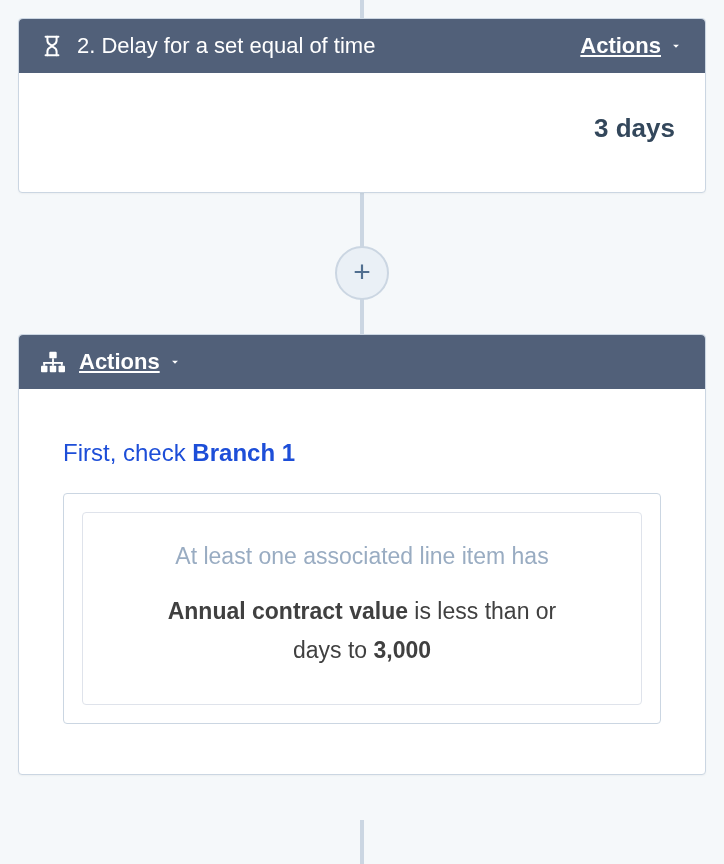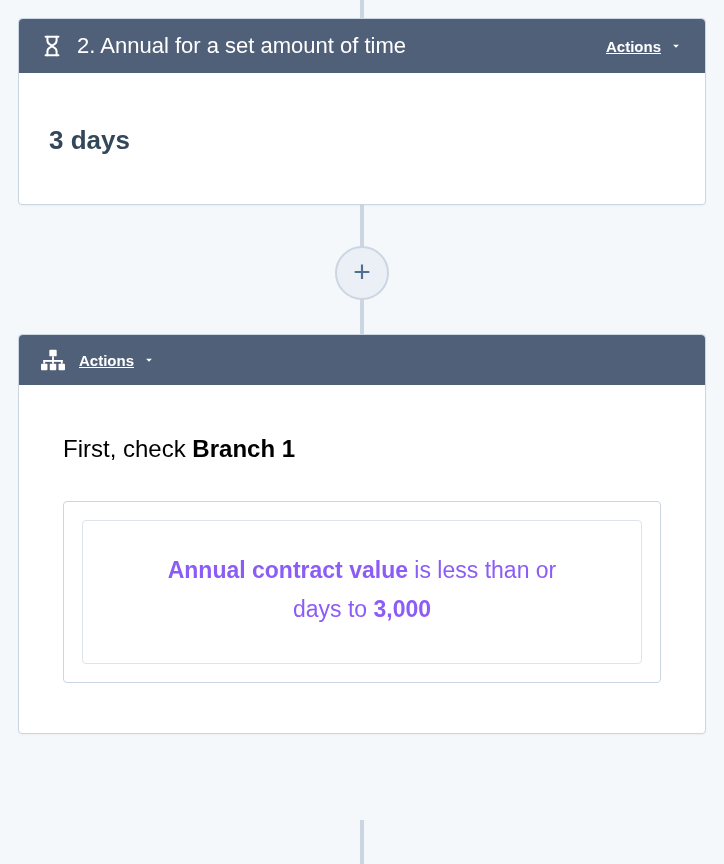--- a/index.html
+++ b/index.html
@@ -93,70 +93,70 @@
     display: flex;
     align-items: center;
   }
   .card-header .title {
     font-size: 22px;
     font-weight: 400;
     flex: 1;
     color: #fff;
   }
   .actions-link {
-    font-size: 15px;
+    font-size: 22px;
     font-weight: 600;
     text-decoration: underline;
     color: #fff;
     display: flex;
     align-items: center;
     cursor: pointer;
   }
   .actions-link .caret {
     margin-left: 8px;
     display: inline-flex;
   }
   .card-body {
-    padding: 52px 30px 48px;
-    text-align: left;
+    padding: 40px 30px 48px;
+    text-align: right;
   }
   .delay-value {
     font-size: 26px;
     font-weight: 600;
     color: #33475b;
   }
   .card2 .card-body {
     padding: 50px 44px 50px;
     text-align: left;
   }
   .check-line {
     font-size: 24px;
-    color: #000000;
-    margin-bottom: 38px;
+    color: #1d4ed8;
+    margin-bottom: 26px;
   }
   .check-line .bold { font-weight: 700; }
   .outer-box {
     border: 1px solid #cbd6e2;
     border-radius: 4px;
     padding: 18px;
   }
   .inner-box {
     border: 1px solid #dfe3eb;
     border-radius: 4px;
     padding: 30px 28px 34px;
     text-align: center;
   }
   .cond-top {
     font-size: 23px;
     color: #99acc2;
     margin-bottom: 22px;
   }
   .cond-main {
     font-size: 23px;
-    color: #8b5cf6;
+    color: #404040;
     line-height: 1.7;
   }
   .cond-main .bold { font-weight: 700; }
   svg { display: block; }
 </style>
 </head>
 <body>
 
 <div class="canvas">
 
@@ -168,21 +168,21 @@
     <div class="card-header">
       <span class="icon">
         <svg width="22" height="22" viewBox="0 0 24 24" fill="none" stroke="#fff" stroke-width="2.2" stroke-linecap="round" stroke-linejoin="round">
           <path d="M5 2h14"></path>
           <path d="M5 22h14"></path>
           <path d="M7 2v4c0 2 1 3.5 3 4.5l2 1 2-1c2-1 3-2.5 3-4.5V2"></path>
           <path d="M7 22v-4c0-2 1-3.5 3-4.5l2-1 2 1c2 1 3 2.5 3 4.5v4"></path>
         </svg>
       </span>
       <span class="title">
-        <span>2.</span> <span>Annual for a set amount of time</span>
+        <span>2.</span> <span>Delay for a set equal of time</span>
       </span>
       <span class="actions-link">
         <span>Actions</span>
         <span class="caret">
           <svg width="14" height="14" viewBox="0 0 24 24" fill="#fff">
               <path d="M7 10l5 5 5-5z"></path>
             </svg>
         </span>
       </span>
     </div>
@@ -218,20 +218,21 @@
             </svg>
         </span>
       </span>
     </div>
     <div class="card-body">
       <div class="check-line">
         <span>First, check </span><span class="bold">Branch 1</span>
       </div>
       <div class="outer-box">
         <div class="inner-box">
+          <div class="cond-top">At least one associated line item has</div>
           <div class="cond-main">
             <span class="bold">Annual contract value</span><span> is less than or</span><br>
             <span>days to </span><span class="bold">3,000</span>
           </div>
         </div>
       </div>
     </div>
   </div>
 
 </div>

